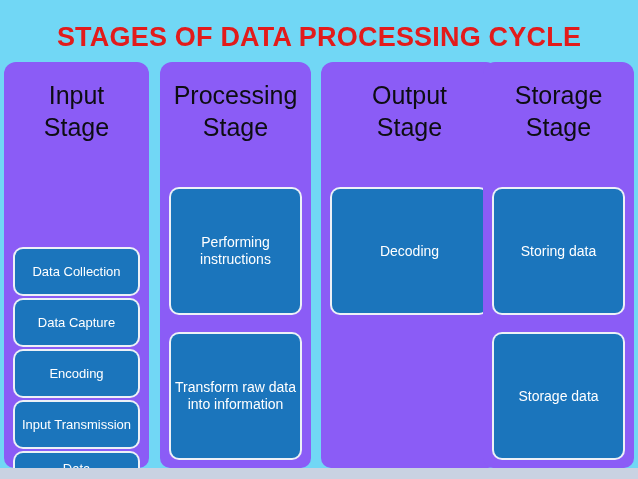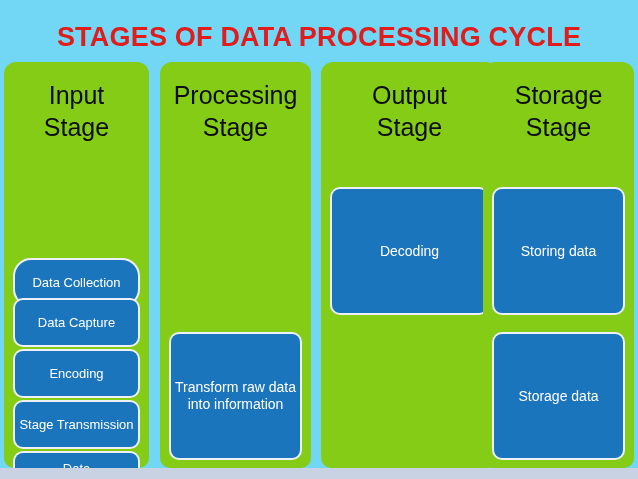--- a/index.html
+++ b/index.html
@@ -52,21 +52,21 @@
     left: 0;
     top: 62px;
     width: 638px;
     height: 406px;
   }
 
   .stage-panel {
     position: absolute;
     top: 0;
     height: 406px;
-    background: #84cc16;
+    background: #8b5cf6;
     border-radius: 12px 12px 10px 10px;
     box-sizing: border-box;
   }
   .stage-panel.p1 { left: 4px;   width: 145px; }
   .stage-panel.p2 { left: 160px; width: 151px; padding-left: 31px; }
   .stage-panel.p3 { left: 321px; width: 177px; }
   .stage-panel.p4 { left: 483px; width: 151px; }
 
   .stage-title {
     position: absolute;
@@ -101,21 +101,21 @@
     align-items: center;
     justify-content: center;
     text-align: center;
     box-sizing: border-box;
     padding: 2px 4px;
     font-family: "Liberation Sans", sans-serif;
   }
 
   
   .p1 .item-box { font-size: 13px; line-height: 15px; height: 45px; }
-  .p1 .item-box.i0 { top: 98px; border-radius: 16px; }
+  .p1 .item-box.i0 { top: 87px; }
   .p1 .item-box.i1 { top: 138px; }
   .p1 .item-box.i2 { top: 189px; }
   .p1 .item-box.i3 { top: 240px; }
   .p1 .item-box.i4 { top: 291px; }
 
   
   .tall .item-box { font-size: 14px; line-height: 17px; height: 124px; }
   .tall .item-box.i0 { top: 27px; }
   .tall .item-box.i1 { top: 172px; }
 
@@ -139,34 +139,37 @@
         <div class="item-box i0">
           <span class="item-label">Data Collection</span>
         </div>
         <div class="item-box i1">
           <span class="item-label">Data Capture</span>
         </div>
         <div class="item-box i2">
           <span class="item-label">Encoding</span>
         </div>
         <div class="item-box i3">
-          <span class="item-label">Stage Transmission</span>
+          <span class="item-label">Input Transmission</span>
         </div>
         <div class="item-box i4">
           <span class="item-label">Data communications</span>
         </div>
       </div>
     </div>
 
     <div class="stage-panel p2 tall">
       <div class="stage-title">
         <span>Processing</span><br>
         <span>Stage</span>
       </div>
       <div class="items">
+        <div class="item-box i0">
+          <span class="item-label">Performing instructions</span>
+        </div>
         <div class="item-box i1">
           <span class="item-label">Transform raw data into information</span>
         </div>
       </div>
     </div>
 
     <div class="stage-panel p3 tall">
       <div class="stage-title">
         <span>Output</span><br>
         <span>Stage</span>

